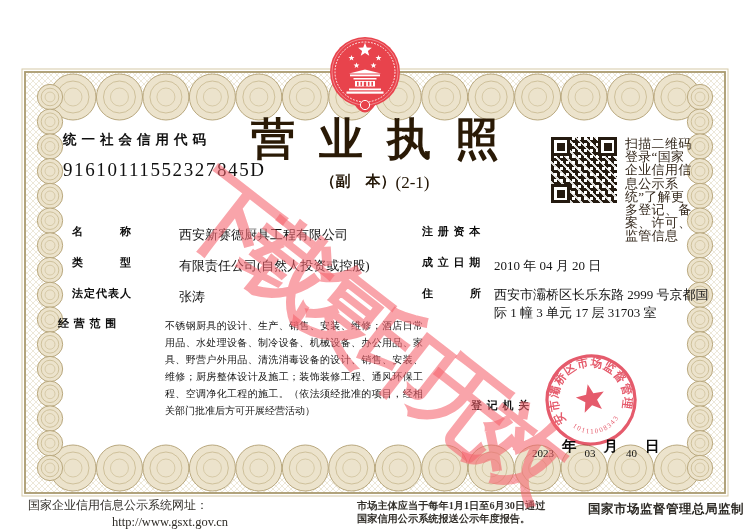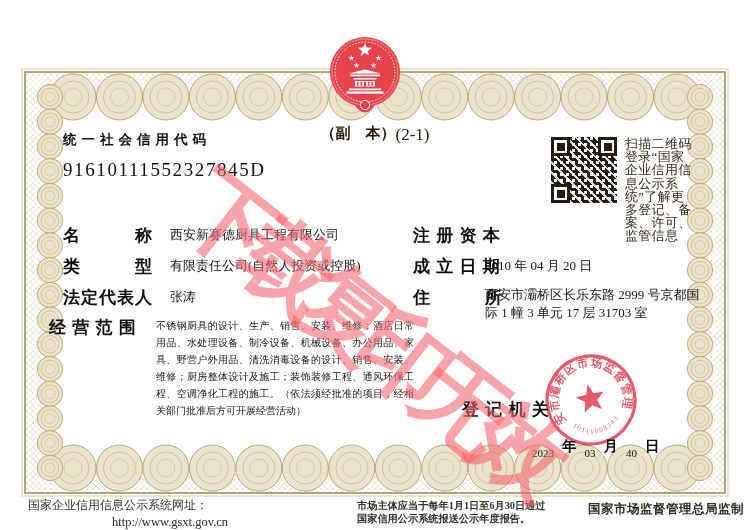--- a/index.html
+++ b/index.html
@@ -25,21 +25,21 @@
       background-image:
         repeating-linear-gradient(45deg, rgba(255,255,255,.85) 0 2px, transparent 2px 7px),
         repeating-linear-gradient(0deg,#241a10 0 3px,transparent 3px 6px),
         repeating-linear-gradient(90deg,#241a10 0 3px,transparent 3px 6px);}
   .finder{position:absolute;width:13px;height:13px;border:3px solid #241a10;background:#fff;}
   .finder::after{content:"";position:absolute;inset:2.5px;background:#241a10;}
   .f-tl{left:0;top:0}.f-tr{right:0;top:0}.f-bl{left:0;bottom:0}
   .qr-caption{width:70px;font-size:13px;line-height:13.2px;color:#33271b;letter-spacing:.3px;}
   
   .field{position:absolute;display:flex;align-items:flex-start;}
-  .flabel{font-weight:700;font-size:17px;color:#0d0d0d;white-space:nowrap;letter-spacing:1px;}
+  .flabel{font-weight:700;font-size:11px;color:#0d0d0d;white-space:nowrap;letter-spacing:1px;margin-left:9px;}
   .fvalue{font-size:13px;color:#141414;padding-top:2px;}
   #f-name{left:63px;top:224px}  #f-type{left:63px;top:255px}
   #f-rep{left:63px;top:286px}   #f-scope{left:49px;top:316px}
   #f-name .flabel,#f-type .flabel,#f-rep .flabel,#f-scope .flabel{width:107px;}
   #f-scope .fvalue{width:258px;font-size:10px;line-height:17px;text-align:justify;padding-top:1px;}
   #f-cap{left:413px;top:224px}  #f-est{left:413px;top:255px}
   #f-addr{left:413px;top:286px} #f-auth{left:462px;top:398px}
   #f-cap .flabel,#f-est .flabel,#f-addr .flabel{width:72px;}
   #f-addr .fvalue{width:220px;line-height:17.5px;padding-top:0;}
   
@@ -287,20 +287,21 @@
   </svg>
 
   <div class="content">
 
     <div class="abs code-block">
       <div class="code-label">统一社会信用代码</div>
       <div class="code-value">91610111552327845D</div>
     </div>
 
     <div class="abs title-block">
+      <div class="title">营业执照</div>
       <div class="subtitle-row">
         <span>（副　本）</span><span class="copy-no">(2-1)</span>
       </div>
     </div>
 
     <div class="abs qr-box">
       <div class="qr">
         <div class="finder f-tl"></div>
         <div class="finder f-tr"></div>
         <div class="finder f-bl"></div>

